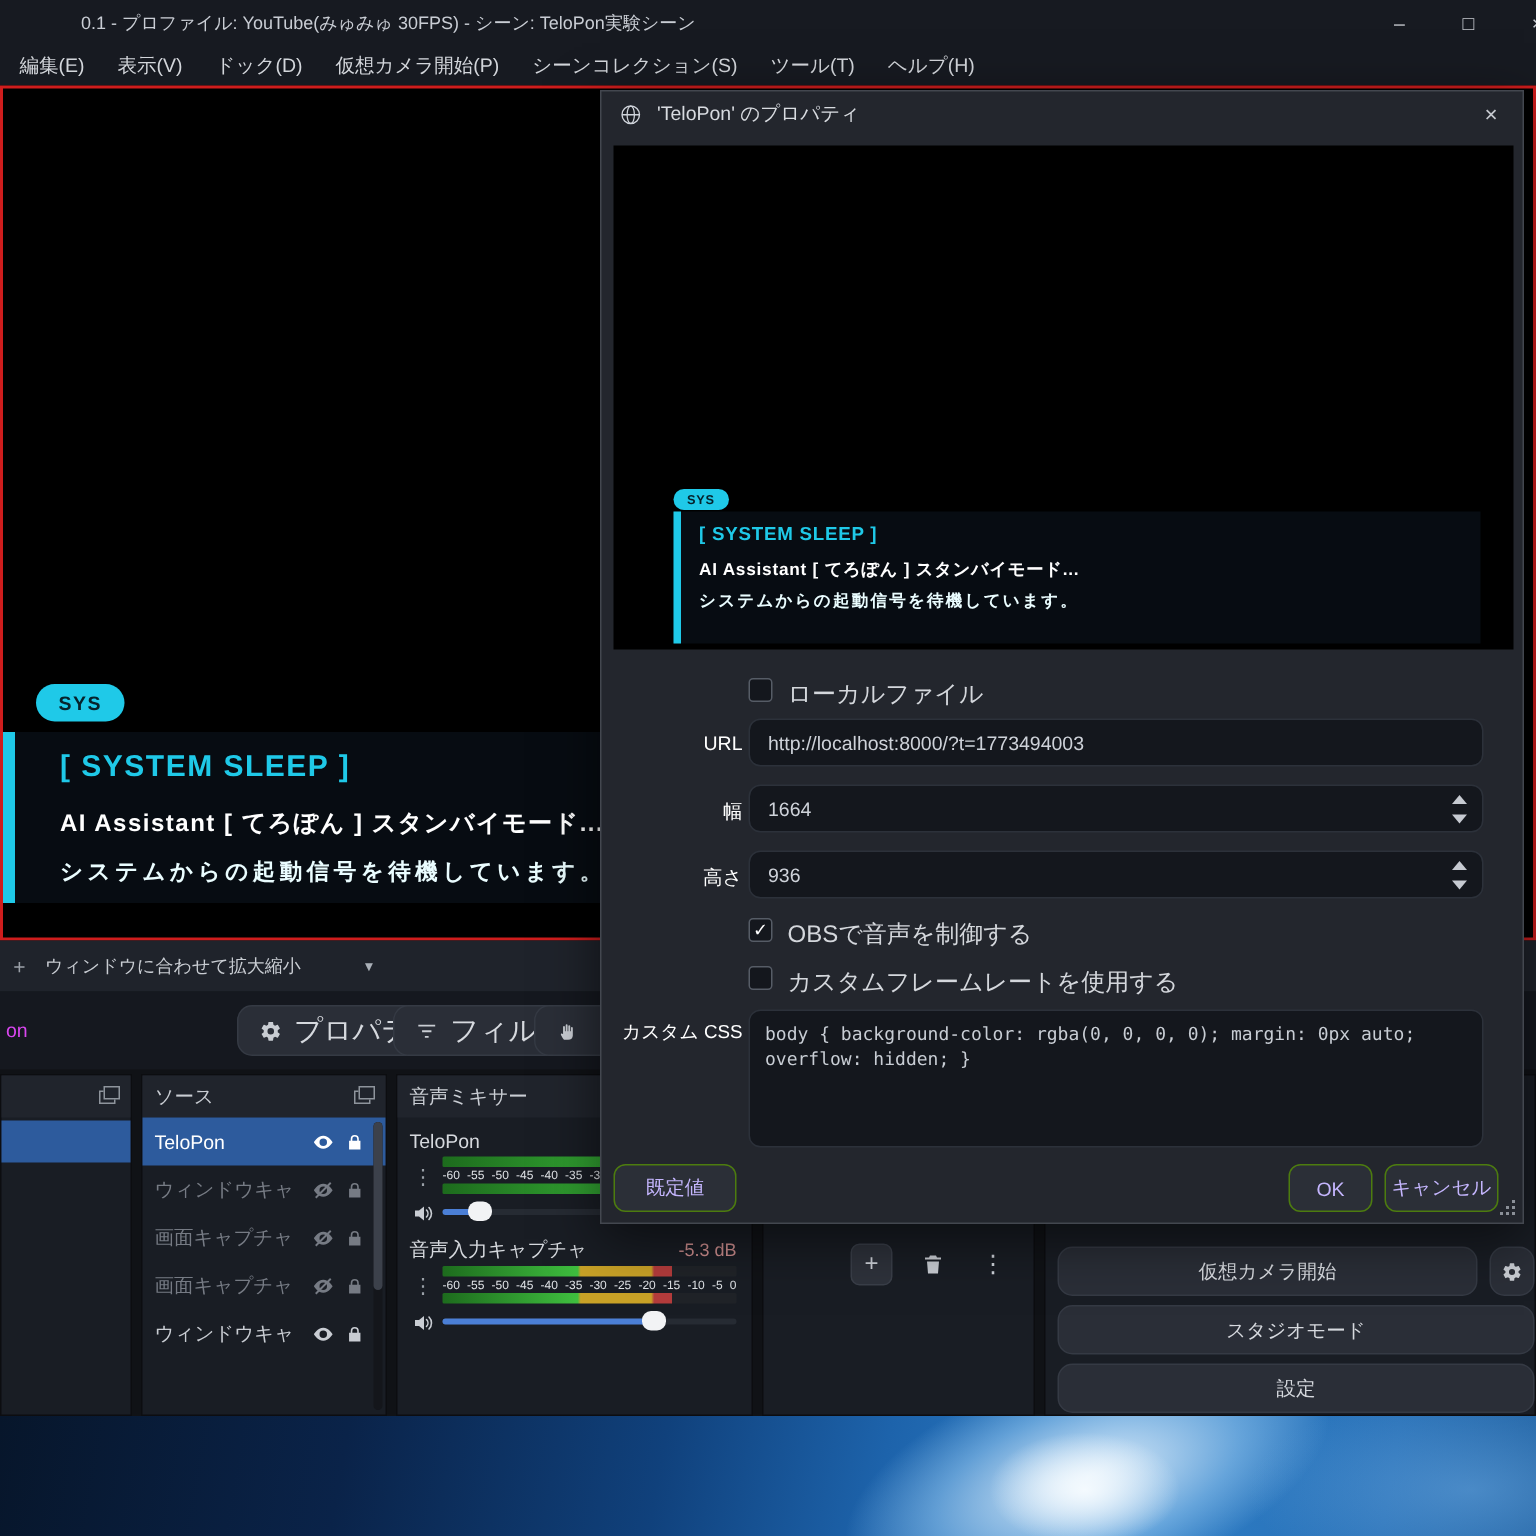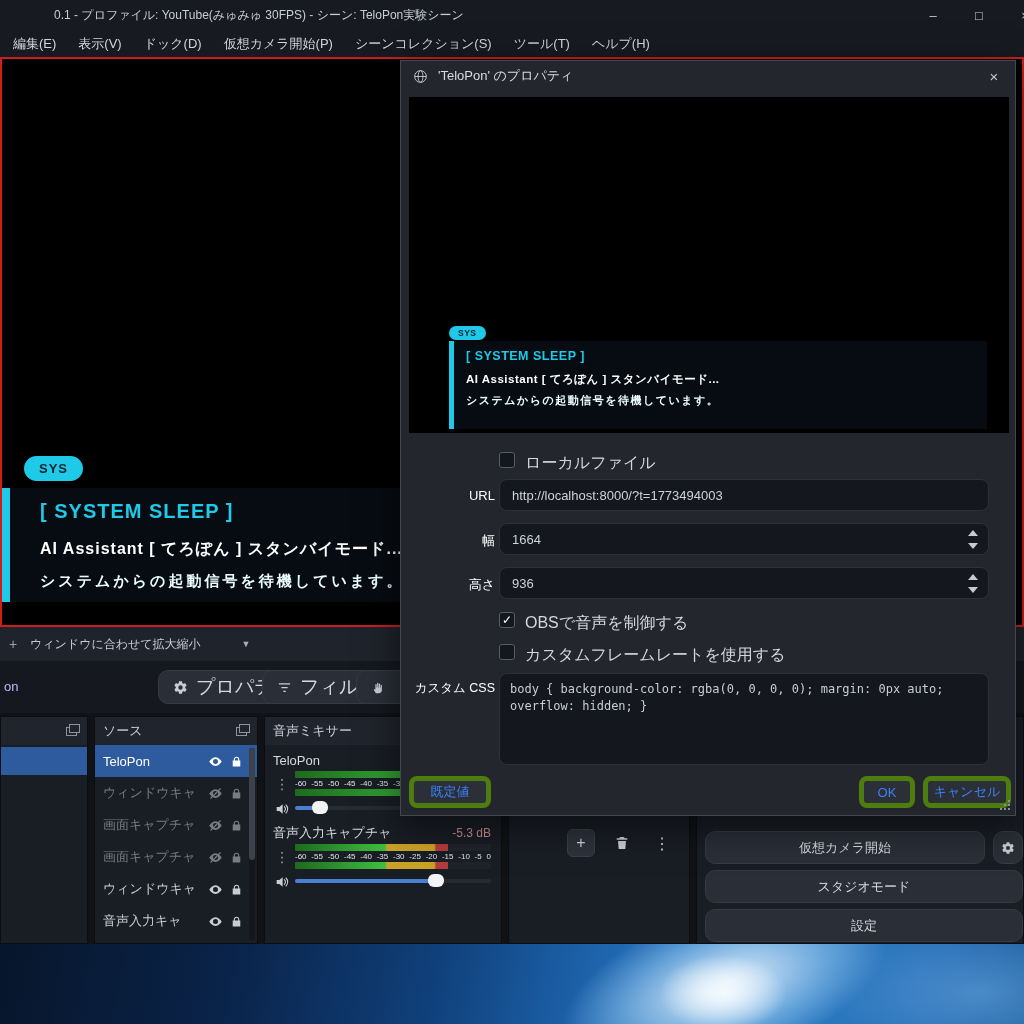--- a/index.html
+++ b/index.html
@@ -26,21 +26,21 @@
   .sys-line2-main{color:#eafdff;font-size:15px;font-weight:bold;margin-top:12px;letter-spacing:3px;white-space:nowrap;}
 
   
   .zoombar{left:0;top:627px;width:1024px;height:34px;background:#1f232b;display:flex;align-items:center;gap:10px;padding-left:6px;box-sizing:border-box;}
   .zoom-plus{color:#9aa0a8;font-size:14px;width:14px;text-align:center;}
   .zoom-select{display:flex;align-items:center;gap:41px;font-size:12px;color:#c9cdd3;}
   .zoom-caret{font-size:9px;color:#aab0b8;}
 
   
   .srctoolbar{left:0;top:661px;width:1024px;height:52px;background:#15181f;}
-  .partial-label{position:absolute;left:4px;top:18px;font-size:13px;color:#c4b5fd;}
+  .partial-label{position:absolute;left:4px;top:18px;font-size:13px;color:#d946ef;}
   .tool-pill{position:absolute;top:9px;height:34px;border-radius:10px;background:#2a2e37;border:1px solid #353a44;display:flex;align-items:center;gap:8px;padding:0 14px;box-sizing:border-box;font-size:19px;color:#d6d9de;}
   .tool-pill svg{flex:0 0 auto;}
 
   
   .docks{left:0;top:713px;width:1024px;height:231px;background:#101216;}
   .panel{position:absolute;top:3px;height:228px;background:#191d24;border:1px solid #0c0d10;box-sizing:border-box;}
   .dock-header{height:28px;background:#20242c;display:flex;align-items:center;justify-content:space-between;padding:0 8px;font-size:13px;color:#c9cdd3;}
   .popout{position:relative;width:9px;height:7px;border:1px solid #8e949c;margin-right:2px;}
   .popout::after{content:"";position:absolute;left:2px;top:-4px;width:9px;height:7px;border:1px solid #8e949c;background:#20242c;}
 
@@ -98,21 +98,21 @@
   .sys-line2-sm{color:#eafdff;font-size:11px;font-weight:bold;margin-top:6px;letter-spacing:1.5px;white-space:nowrap;}
 
   .form-label{position:absolute;left:0;width:94px;text-align:right;font-size:13px;color:#ffffff;}
   .checkbox{position:absolute;width:16px;height:16px;border:1px solid #565c66;border-radius:3px;background:#14171d;display:flex;align-items:center;justify-content:center;font-size:12px;color:#fff;box-sizing:border-box;}
   .cb-label{position:absolute;font-size:16px;color:#d4d7dc;white-space:nowrap;}
   .text-input{position:absolute;left:98px;width:490px;height:32px;background:#14171d;border:1px solid #2c313a;border-radius:8px;color:#ced2d9;font-size:13px;padding:0 12px;box-sizing:border-box;font-family:"Liberation Sans",sans-serif;outline:none;}
   .spin{position:absolute;left:560px;width:24px;height:32px;display:flex;flex-direction:column;align-items:center;justify-content:center;gap:7px;}
   .tri-up{width:0;height:0;border-left:5px solid transparent;border-right:5px solid transparent;border-bottom:6px solid #c6cad1;}
   .tri-down{width:0;height:0;border-left:5px solid transparent;border-right:5px solid transparent;border-top:6px solid #c6cad1;}
   .css-area{position:absolute;left:98px;top:612px;width:490px;height:92px;background:#14171d;border:1px solid #2c313a;border-radius:8px;color:#c8cdd4;font-size:12px;line-height:17px;padding:7px 10px;box-sizing:border-box;font-family:"DejaVu Sans Mono",monospace;resize:none;outline:none;overflow:hidden;}
-  .dlg-btn{position:absolute;top:715px;height:32px;border-radius:8px;background:#2b2f37;border:5px solid #4d7c0f;color:#3b82f6;font-size:13px;display:flex;align-items:center;justify-content:center;box-sizing:border-box;}
+  .dlg-btn{position:absolute;top:715px;height:32px;border-radius:8px;background:#2b2f37;border:1px solid #4d7c0f;color:#c4b5fd;font-size:13px;display:flex;align-items:center;justify-content:center;box-sizing:border-box;}
   .grip{position:absolute;right:4px;bottom:4px;width:12px;height:12px;}
   .grip::after{content:"";position:absolute;right:1px;bottom:1px;width:2px;height:2px;background:#8b9098;
     box-shadow:-4px 0 0 #8b9098,-8px 0 0 #8b9098,0 -4px 0 #8b9098,-4px -4px 0 #8b9098,0 -8px 0 #8b9098;}
 
   
   .wallpaper{left:0;top:944px;width:1024px;height:80px;overflow:hidden;
     background:linear-gradient(100deg,#07162b 0%,#0a2349 22%,#10417c 42%,#1d63ab 56%,#2d7ec7 70%,#2a72b8 88%,#1f5f9e 100%);}
   .wp-glow{position:absolute;left:560px;top:-34px;width:330px;height:150px;transform:rotate(-18deg);
     background:radial-gradient(ellipse at center,rgba(235,245,253,0.95) 0%,rgba(150,200,240,0.55) 45%,rgba(60,130,200,0) 72%);}
   .wp-streak{position:absolute;left:648px;top:4px;width:150px;height:90px;border-radius:50%;
@@ -266,34 +266,20 @@
               </svg>
             </span>
           <span class="icon">
               <svg viewBox="0 0 24 24" width="13" height="13">
                 <path fill="currentColor" d="M17 10V8a5 5 0 0 0-10 0v2H5v11h14V10h-2zm-8 0V8a3 3 0 0 1 6 0v2H9z"></path>
               </svg>
             </span>
         </div>
           <div class="src-row">
           <span class="src-label">ウィンドウキャ</span>
-          <span class="icon">
-              <svg viewBox="0 0 24 24" width="15" height="15">
-                <path fill="currentColor" d="M12 5C6 5 2 12 2 12s4 7 10 7 10-7 10-7-4-7-10-7zm0 11a4 4 0 1 1 0-8 4 4 0 0 1 0 8z"></path>
-              </svg>
-            </span>
-
-          <span class="icon">
-              <svg viewBox="0 0 24 24" width="13" height="13">
-                <path fill="currentColor" d="M17 10V8a5 5 0 0 0-10 0v2H5v11h14V10h-2zm-8 0V8a3 3 0 0 1 6 0v2H9z"></path>
-              </svg>
-            </span>
-        </div>
-          <div class="src-row">
-          <span class="src-label">音声入力キャ</span>
           <span class="icon">
               <svg viewBox="0 0 24 24" width="15" height="15">
                 <path fill="currentColor" d="M12 5C6 5 2 12 2 12s4 7 10 7 10-7 10-7-4-7-10-7zm0 11a4 4 0 1 1 0-8 4 4 0 0 1 0 8z"></path>
               </svg>
             </span>
 
           <span class="icon">
               <svg viewBox="0 0 24 24" width="13" height="13">
                 <path fill="currentColor" d="M17 10V8a5 5 0 0 0-10 0v2H5v11h14V10h-2zm-8 0V8a3 3 0 0 1 6 0v2H9z"></path>
               </svg>
@@ -500,20 +486,20 @@
 
     <span class="form-label" style="top:619px;font-size:12.5px;">カスタム CSS</span>
     <textarea class="css-area" readonly="" style="">body { background-color: rgba(0, 0, 0, 0); margin: 0px auto; overflow: hidden; }</textarea>
 
     <div class="dlg-btn" style="left:8px;width:82px;">
         <span>既定値</span>
       </div>
     <div class="dlg-btn" style="left:458px;width:56px;">
         <span>OK</span>
       </div>
-    <div class="dlg-btn" style="left:522px;width:88px;">
+    <div class="dlg-btn" style="left:522px;width:76px;">
         <span>キャンセル</span>
       </div>
 
     <span class="grip"></span>
   </div>
 
 </div>
 
 </body></html>

